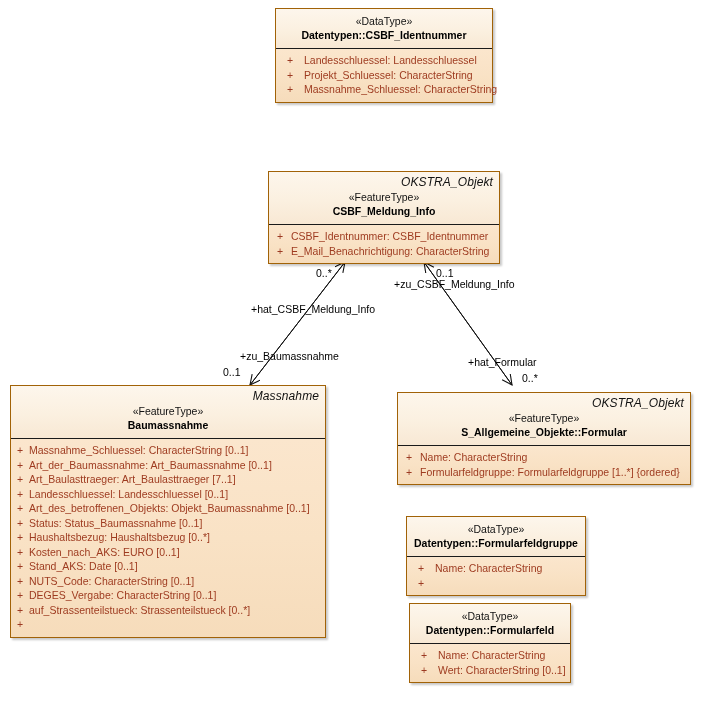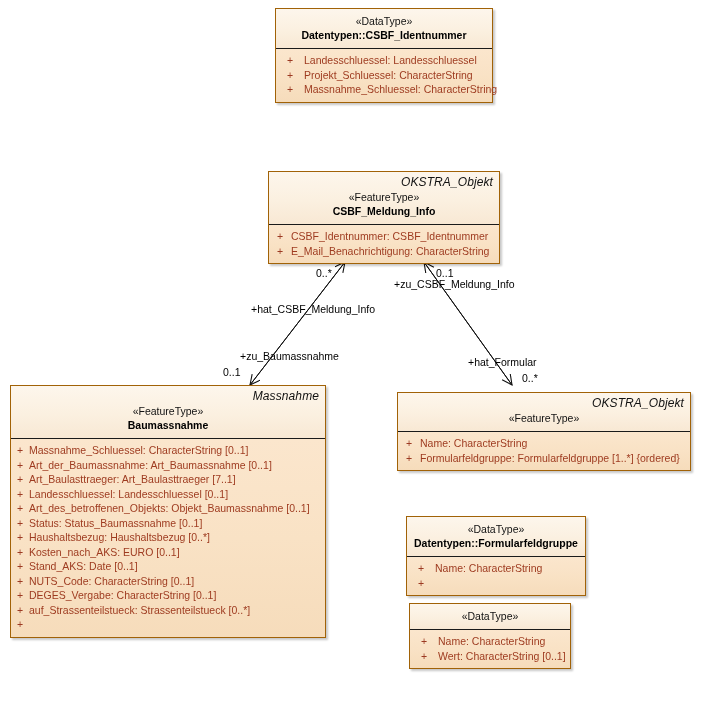--- a/index.html
+++ b/index.html
@@ -233,20 +233,21 @@
         <span class="attr-vis">+</span>
       </div>
     </div>
   </div>
 
   <div class="uml-class" style="left:397px; top:392px; width:294px;">
     <div class="uml-head">
       <span class="owner-tag">OKSTRA_Objekt</span>
       <div class="head-spacer"></div>
       <span class="stereotype">«FeatureType»</span>
+      <span class="cls-name">S_Allgemeine_Objekte::Formular</span>
     </div>
     <div class="uml-attrs attrs-indent-1">
       <div class="attr-row">
         <span class="attr-vis">+</span>
         <span class="attr-txt">Name: CharacterString</span>
       </div>
       <div class="attr-row">
         <span class="attr-vis">+</span>
         <span class="attr-txt">Formularfeldgruppe: Formularfeldgruppe [1..*] {ordered}</span>
       </div>
@@ -265,20 +266,21 @@
       </div>
       <div class="attr-row">
         <span class="attr-vis">+</span>
       </div>
     </div>
   </div>
 
   <div class="uml-class" style="left:409px; top:603px; width:162px;">
     <div class="uml-head">
       <span class="stereotype">«DataType»</span>
+      <span class="cls-name">Datentypen::Formularfeld</span>
     </div>
     <div class="uml-attrs attrs-indent-2">
       <div class="attr-row">
         <span class="attr-vis">+</span>
         <span class="attr-txt">Name: CharacterString</span>
       </div>
       <div class="attr-row">
         <span class="attr-vis">+</span>
         <span class="attr-txt">Wert: CharacterString [0..1]</span>
       </div>

